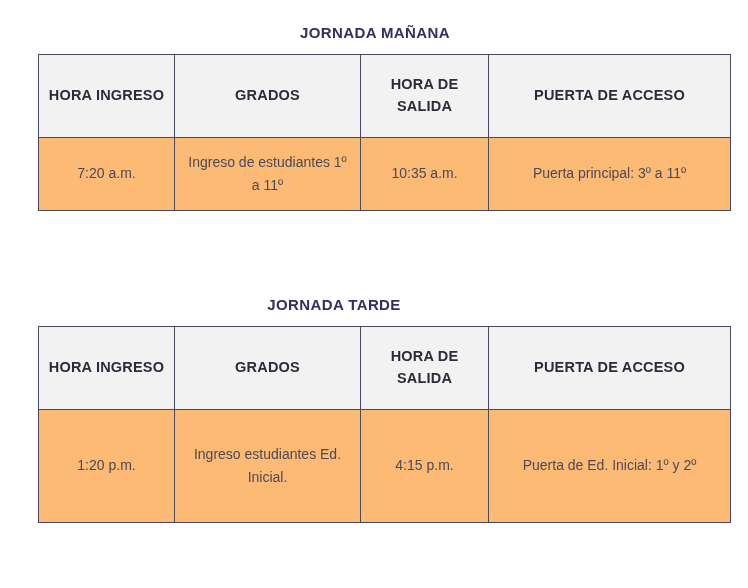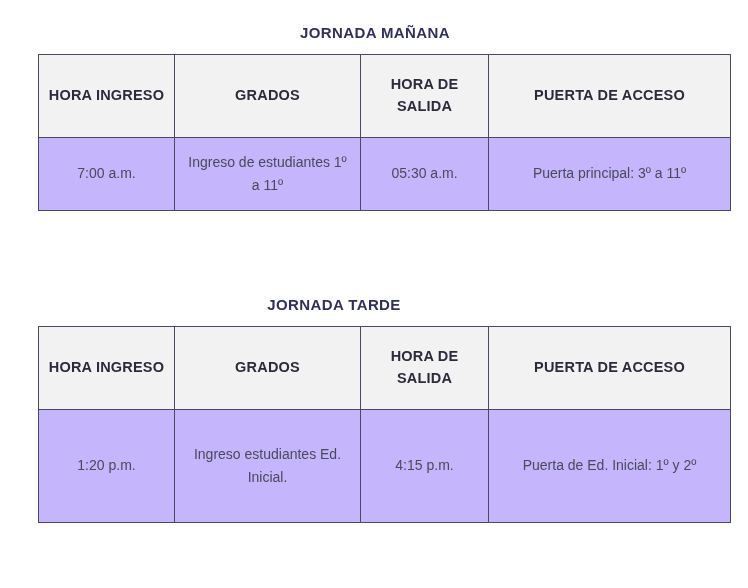--- a/index.html
+++ b/index.html
@@ -36,21 +36,21 @@
   #title-tarde {
     position: absolute;
     left: 0;
     top: 296px;
     width: 668px;
   }
   table.schedule {
     position: absolute;
     border-collapse: collapse;
     table-layout: fixed;
-    background: #c4b5fd;
+    background: #fdba74;
   }
   #table-manana {
     left: 38px;
     top: 54px;
     width: 692px;
   }
   #table-tarde {
     left: 38px;
     top: 326px;
     width: 692px;
@@ -102,23 +102,23 @@
     <thead>
       <tr>
         <th>HORA INGRESO</th>
         <th>GRADOS</th>
         <th>HORA DE SALIDA</th>
         <th>PUERTA DE ACCESO</th>
       </tr>
     </thead>
     <tbody>
       <tr class="row-1">
-        <td>7:00 a.m.</td>
+        <td>7:20 a.m.</td>
         <td>Ingreso de estudiantes 1º a 11º</td>
-        <td>05:30 a.m.</td>
+        <td>10:35 a.m.</td>
         <td>Puerta principal: 3º a 11º</td>
       </tr>
     </tbody>
   </table>
 
   <div class="section-title" id="title-tarde">JORNADA TARDE</div>
 
   <table class="schedule" id="table-tarde">
     <colgroup>
       <col class="c0">

